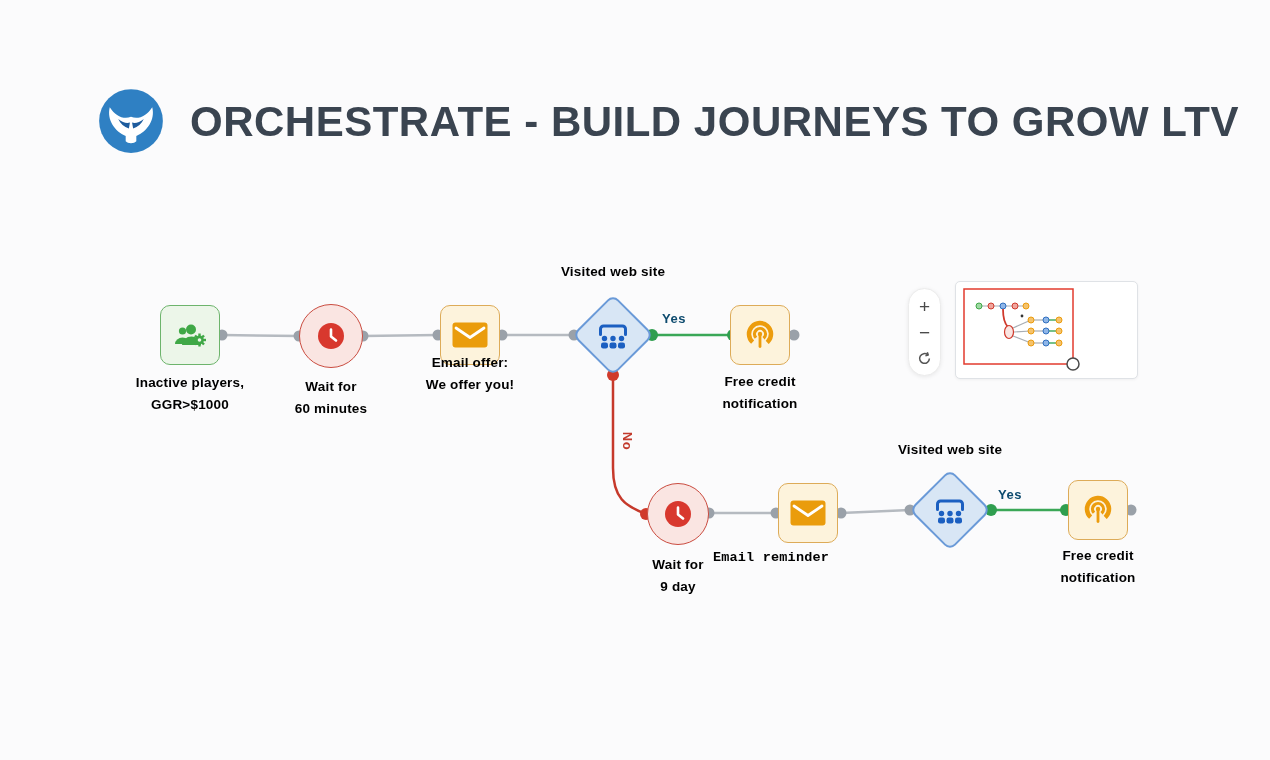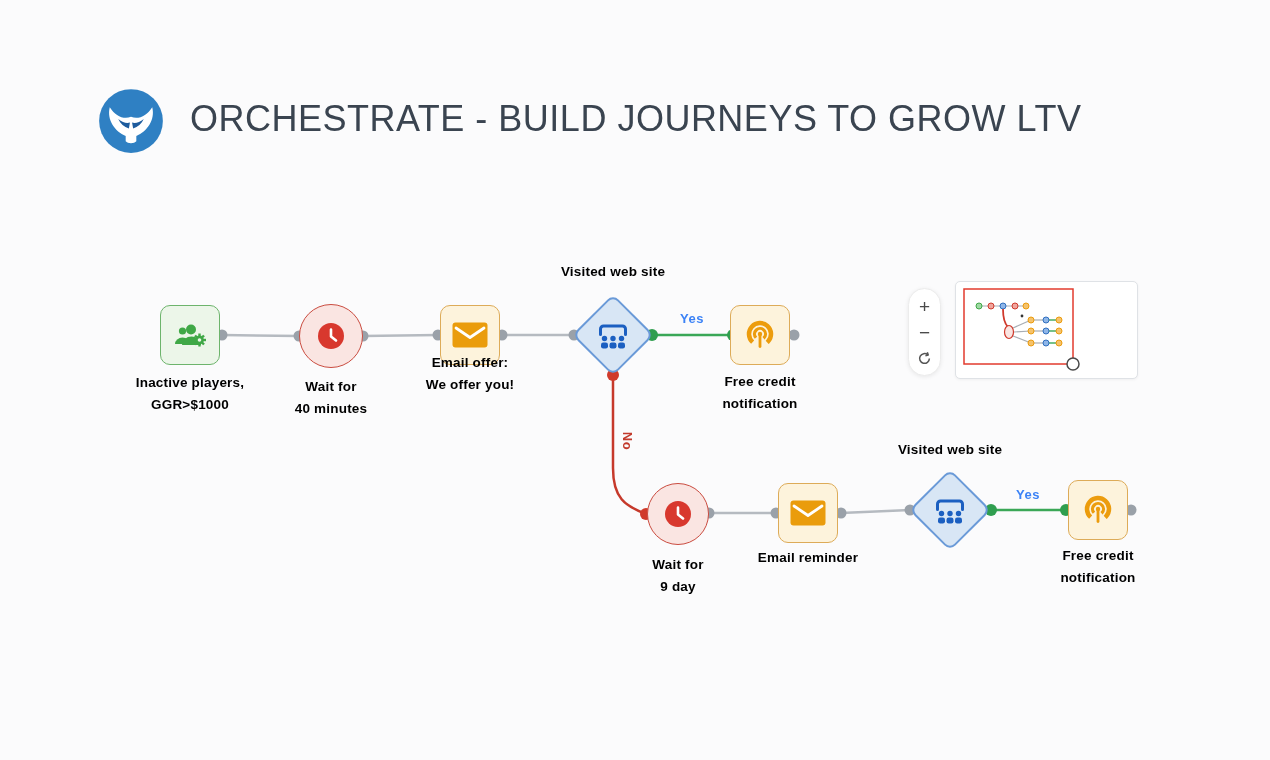--- a/index.html
+++ b/index.html
@@ -5,21 +5,21 @@
   html,body{margin:0;padding:0;}
   body{
     width:1270px;height:760px;position:relative;overflow:hidden;
     background:#fbfbfc;
     font-family:"Liberation Sans", sans-serif;
   }
   
   .logo{position:absolute;left:97px;top:87px;width:68px;height:68px;}
   .page-title{
     position:absolute;left:190px;top:98px;
-    font-size:36px;font-weight:400;color:#3a4450;letter-spacing:0.5px;
+    font-size:42px;font-weight:700;color:#3a4450;letter-spacing:0.5px;
     white-space:nowrap;
   }
   
   .edges{position:absolute;left:0;top:0;pointer-events:none;}
   .node{
     position:absolute;box-sizing:border-box;
     display:flex;align-items:center;justify-content:center;
   }
   .sq{width:60px;height:60px;border-radius:10px;border:1.5px solid;}
   .green-node{background:#ecf6e9;border-color:#6db46c;}
@@ -33,21 +33,21 @@
     transform:rotate(45deg);
   }
   .diamond .icon{transform:rotate(-45deg);display:flex;}
   .icon{display:flex;align-items:center;justify-content:center;}
   .node-label{
     position:absolute;width:170px;text-align:center;
     font-size:13.5px;font-weight:600;color:#000000;line-height:22px;
     letter-spacing:0.2px;
   }
   .edge-label{position:absolute;font-size:13px;font-weight:700;letter-spacing:0.5px;}
-  .yes{color:#3b82f6;width:60px;text-align:center;}
+  .yes{color:#0c4a6e;width:60px;}
   .no{color:#c23a2c;width:24px;height:24px;display:flex;align-items:center;justify-content:center;transform:rotate(90deg);}
   
   .zoom-pill{
     position:absolute;left:908px;top:288px;width:33px;height:88px;
     background:#fff;border:1px solid #ececec;border-radius:17px;
     box-shadow:0 1px 4px rgba(0,0,0,0.08);
     display:flex;flex-direction:column;align-items:center;justify-content:space-around;
     padding:4px 0;box-sizing:border-box;
   }
   .zoom-btn{
@@ -227,38 +227,38 @@
     </svg>
   </span>
 </div>
 
 <div class="node-label" style="left:105px;top:372px;">
   <div>Inactive players,</div>
   <div>GGR&gt;$1000</div>
 </div>
 <div class="node-label" style="left:246px;top:376px;">
   <div>Wait for</div>
-  <div>40 minutes</div>
+  <div>60 minutes</div>
 </div>
 <div class="node-label" style="left:385px;top:352px;">
   <div>Email offer:</div>
   <div>We offer you!</div>
 </div>
 <div class="node-label" style="left:528px;top:261px;">
   <div>Visited web site</div>
 </div>
 <div class="node-label" style="left:675px;top:371px;">
   <div>Free credit</div>
   <div>notification</div>
 </div>
 <div class="node-label" style="left:593px;top:554px;">
   <div>Wait for</div>
   <div>9 day</div>
 </div>
-<div class="node-label" style="left:723px;top:547px;">
+<div class="node-label" style="left:686px;top:547px;font-family:Liberation Mono, monospace;">
   <div>Email reminder</div>
 </div>
 <div class="node-label" style="left:865px;top:439px;">
   <div>Visited web site</div>
 </div>
 <div class="node-label" style="left:1013px;top:545px;">
   <div>Free credit</div>
   <div>notification</div>
 </div>
 

